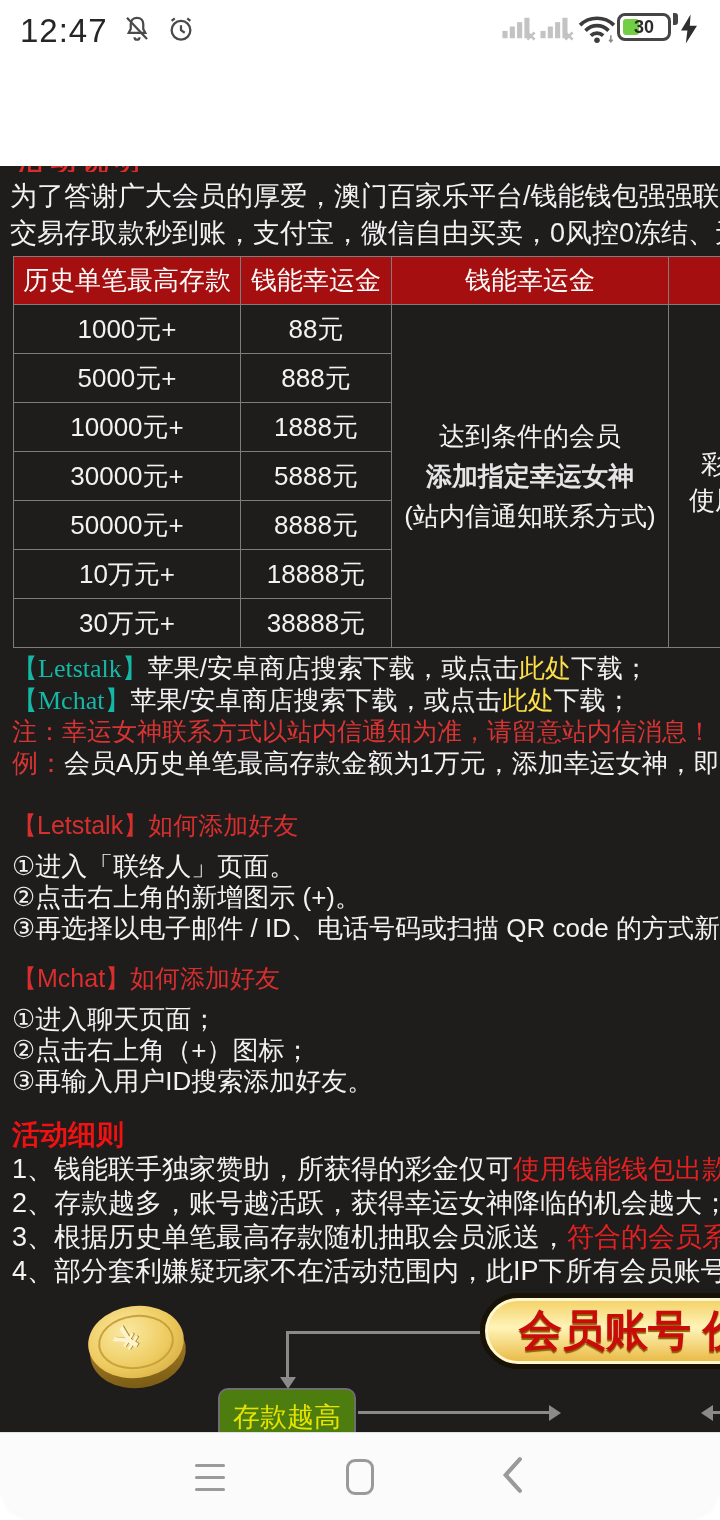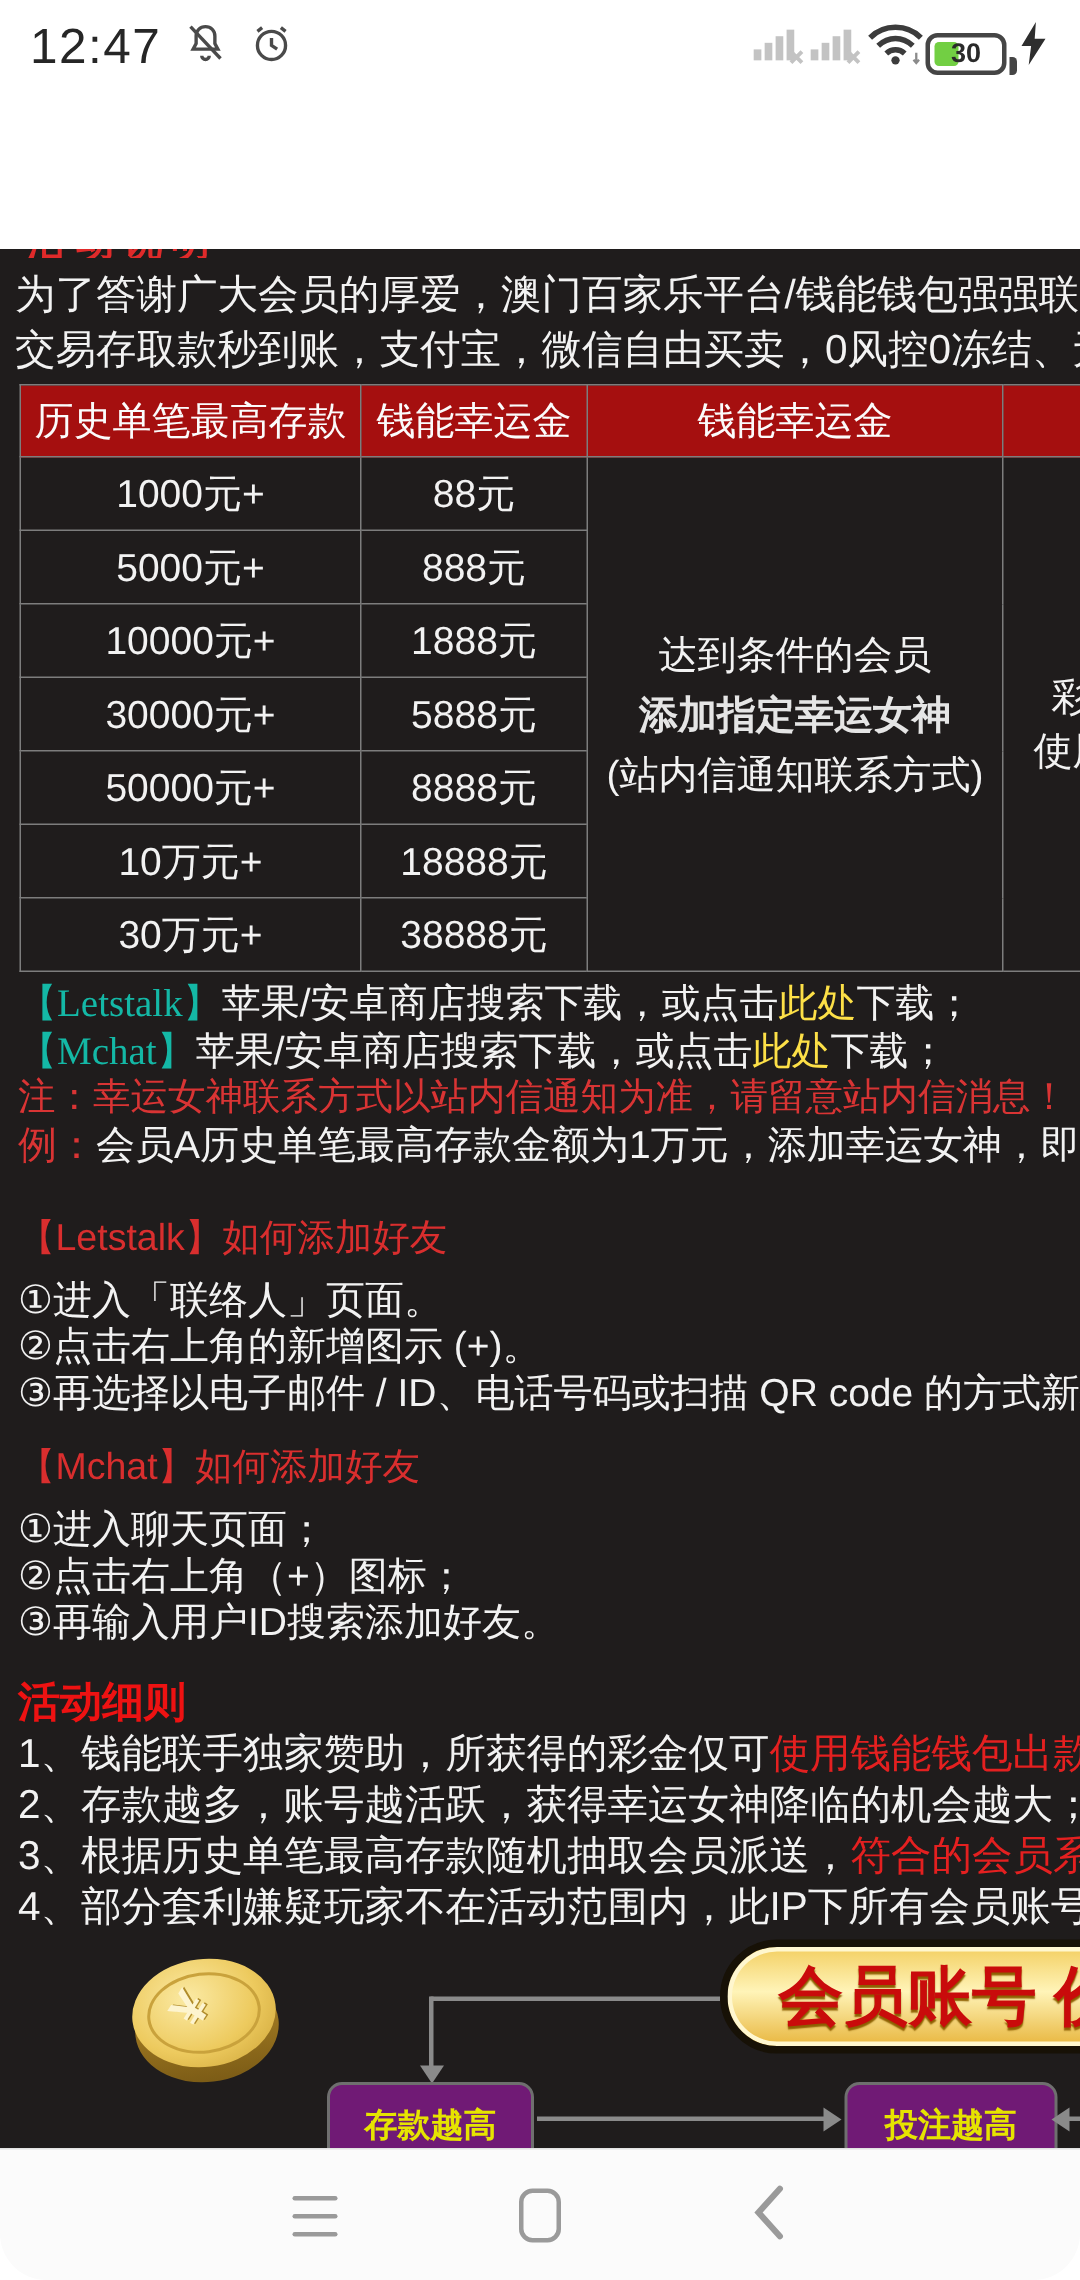--- a/index.html
+++ b/index.html
@@ -5,21 +5,21 @@
   * { margin:0; padding:0; box-sizing:border-box; }
   html,body { width:720px; }
   body { font-family:"Liberation Sans","DejaVu Sans",sans-serif; }
   .screen { position:relative; width:720px; height:1520px; overflow:hidden; background:#fff;border-radius:31px; }
 
   
   .statusbar { position:absolute; top:0; left:0; width:720px; height:62px; background:#fff;
     display:flex; align-items:center; justify-content:space-between; padding:0 20px; }
   .sb-left { display:flex; align-items:center; gap:14px; }
   .sb-time { font-size:33px; color:#262626; font-weight:500; letter-spacing:1px; }
-  .sb-right { display:flex; align-items:flex-end; }
+  .sb-right { display:flex; align-items:flex-start; }
   .batt { position:relative; width:54px; height:28px; border:3px solid #454545; border-radius:8px;
     display:flex; align-items:center; background:#fff; }
   .batt-fill { position:absolute; left:3px; top:3px; bottom:3px; width:16px; background:#72cf43; border-radius:3px; }
   .batt-num { position:relative; width:100%; text-align:center; font-size:18px; color:#2a2a2a; font-weight:700; }
   .batt-nub { width:5px; height:12px; background:#454545; border-radius:0 3px 3px 0; margin-left:2px; }
 
   
   .addrbar { position:absolute; top:62px; left:0; width:720px; height:104px; background:#fff;
     display:flex; align-items:center; }
   .home-ic { margin-left:22px; }
@@ -80,22 +80,22 @@
     transform:rotate(-58deg); text-shadow:1px 1px 0 #b08c2c; }
   .banner { position:absolute; left:480px; top:13px; width:300px; height:76px; border-radius:38px;
     background:linear-gradient(180deg,#f3cf62,#fff4b8 45%,#e8b63e); border:5px solid #171106;
     box-shadow:inset 0 0 0 3px #fff7cf; display:flex; align-items:center; overflow:hidden; }
   .banner span { padding-left:34px; font-size:43px; font-weight:700; color:#c90b0b; white-space:nowrap;
     text-shadow:0 2px 1px #8d5f00; }
   .cline { position:absolute; background:#8a8a8a; }
   .arr-d { position:absolute; width:0; height:0; border-left:8px solid transparent; border-right:8px solid transparent; border-top:12px solid #8a8a8a; }
   .arr-r { position:absolute; width:0; height:0; border-top:8px solid transparent; border-bottom:8px solid transparent; border-left:12px solid #8a8a8a; }
   .arr-l { position:absolute; width:0; height:0; border-top:8px solid transparent; border-bottom:8px solid transparent; border-right:12px solid #8a8a8a; }
-  .fbox { position:absolute; top:108px; height:58px; background:#701a75; border:2px solid #6f6f6f; border-radius:10px;
-    display:flex; align-items:center; justify-content:center; color:#e6e400; font-weight:700; font-size:22px; }
+  .fbox { position:absolute; top:108px; height:58px; background:#4d7c0f; border:2px solid #6f6f6f; border-radius:10px;
+    display:flex; align-items:center; justify-content:center; color:#e6e400; font-weight:400; font-size:27px; }
   .fbox1 { left:218px; width:138px; }
   .fbox2 { left:563px; width:142px; }
 
   
   .navbar { position:absolute; top:1432px; left:0; width:720px; height:88px; background:#fbfbfb;
     border-top:1px solid #e2e2e2; display:flex; align-items:center; }
   .nv { position:absolute; top:0; height:88px; display:flex; align-items:center; justify-content:center; width:80px; }
   .nv-menu { left:170px; } .nv-home { left:320px; } .nv-back { left:472px; }
   .hamb { display:flex; flex-direction:column; gap:9px; }
   .hamb i { width:30px; height:3px; background:#9a9a9a; border-radius:2px; }
@@ -273,21 +273,20 @@
           <div class="ring"></div>
         <div class="sym">¥</div>
       </div>
       <div class="cline" style="left:287px; top:51px; width:193px; height:3px;"></div>
       <div class="cline" style="left:286px; top:51px; width:3px; height:48px;"></div>
       <div class="arr-d" style="left:280px; top:97px;"></div>
       <div class="banner">
         <span>会员账号 价值优惠</span>
       </div>
       <div class="fbox fbox1">存款越高</div>
-      <div class="fbox fbox2">投注越高</div>
       <div class="cline" style="left:358px; top:131px; width:192px; height:3px;"></div>
       <div class="arr-r" style="left:549px; top:125px;"></div>
       <div class="cline" style="left:712px; top:131px; width:8px; height:3px;"></div>
       <div class="arr-l" style="left:701px; top:125px;"></div>
     </div>
   </div>
 
   <div class="navbar">
     <div class="nv nv-menu">
       <div class="hamb">

